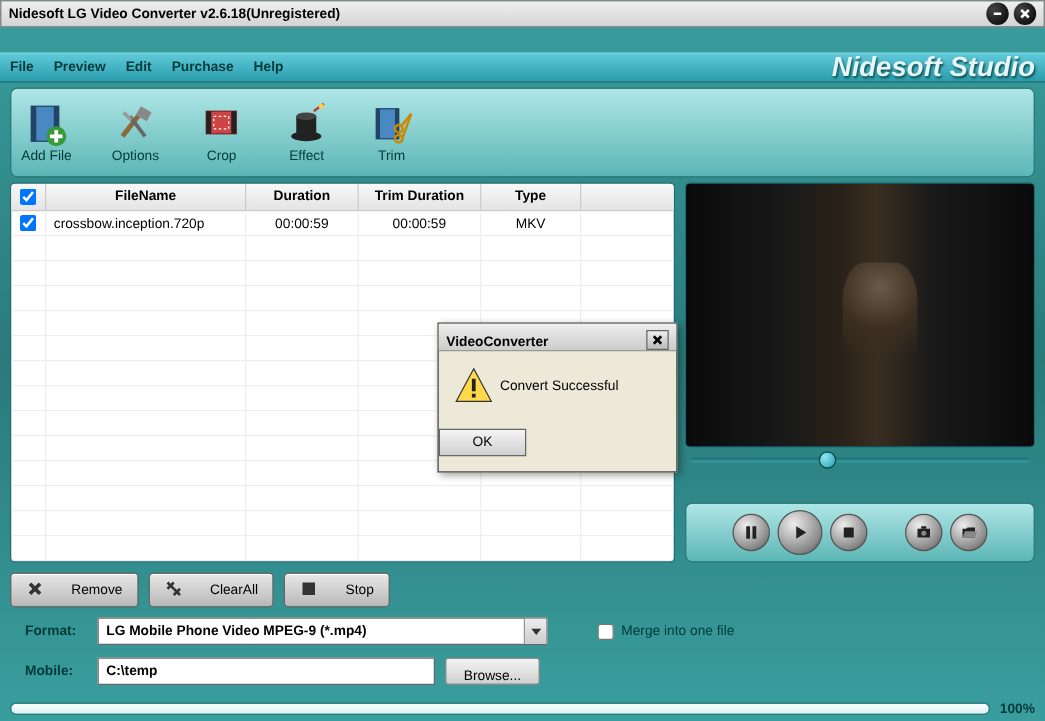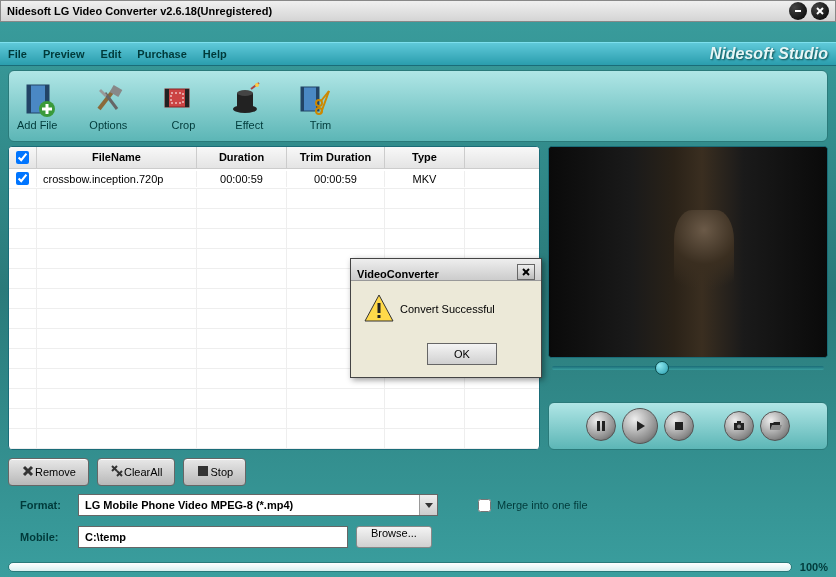--- a/index.html
+++ b/index.html
@@ -4,23 +4,23 @@
 <style>
 * { box-sizing: border-box; margin: 0; padding: 0; font-family: Tahoma, Arial, sans-serif; font-size: 11px; }
 body { width: 836px; height: 577px; background: linear-gradient(180deg, #3a9e9e 0%, #2a7a7a 50%, #3a9e9e 100%); overflow: hidden; position: relative; }
 .titlebar { height: 22px; background: linear-gradient(180deg, #f0f0f0 0%, #d4d4d4 100%); display: flex; align-items: center; padding: 0 6px; border: 1px solid #888; }
 .titlebar-text { font-weight: bold; flex: 1; }
 .titlebar-buttons { display: flex; gap: 4px; }
 .titlebar-btn { width: 18px; height: 18px; border-radius: 50%; background: radial-gradient(circle at 30% 30%, #444, #000); display: flex; align-items: center; justify-content: center; cursor: pointer; }
 .titlebar-btn svg { width: 10px; height: 10px; }
 .topstrip { height: 24px; background: linear-gradient(180deg, #5fc9d9 0%, #2a9dad 100%); display: flex; align-items: center; padding: 0 8px; border-top: 1px solid #7de0ee; border-bottom: 1px solid #1a6c78; margin-top: 20px; }
 .menu-item { margin-right: 16px; color: #003a3a; cursor: pointer; font-weight: bold; }
-.brand { margin-left: auto; font-size: 16px; font-style: italic; color: #e6f6f6; font-weight: bold; text-shadow: 1px 1px 2px #0a4a4a; text-align: right; }
+.brand { margin-left: auto; font-size: 22px; font-style: italic; color: #e6f6f6; font-weight: bold; text-shadow: 1px 1px 2px #0a4a4a; text-align: right; }
 .toolbar { height: 72px; background: linear-gradient(180deg, #b0e6e6 0%, #5cb6b6 100%); margin: 4px 8px; border-radius: 6px; border: 1px solid #2a7a7a; display: flex; align-items: center; padding: 0 8px; gap: 32px; }
-.tool-btn { display: flex; flex-direction: column; align-items: flex-end; cursor: pointer; gap: 2px; }
+.tool-btn { display: flex; flex-direction: column; align-items: center; cursor: pointer; gap: 2px; }
 .tool-icon { width: 36px; height: 36px; display: flex; align-items: center; justify-content: center; }
 .tool-label { color: #003a3a; font-size: 11px; }
 .main-area { display: flex; gap: 8px; margin: 0 8px; height: 304px; }
 .file-panel { flex: 1; background: #fff; border: 1px solid #1a6c78; border-radius: 4px; overflow: hidden; position: relative; }
 .table-header { display: flex; background: linear-gradient(180deg, #f8f8f8, #e4e4e4); border-bottom: 1px solid #ccc; height: 22px; }
 .table-header > div { border-right: 1px solid #ccc; padding: 4px 6px; font-weight: bold; text-align: center; }
 .col-chk { width: 28px; display: flex; align-items: center; justify-content: center; }
 .col-name { width: 160px; }
 .col-dur { width: 90px; }
 .col-trim { width: 98px; }
@@ -36,42 +36,42 @@
 .figure { position: absolute; left: 45%; top: 30%; width: 60px; height: 100px; background: radial-gradient(circle at 50% 20%, #6b5a48 0%, #3a2e20 40%, transparent 70%); border-radius: 30% 30% 10% 10%; }
 .seek-bar { height: 20px; display: flex; align-items: center; padding: 0 4px; }
 .seek-track { flex: 1; height: 4px; background: linear-gradient(180deg, #1a6c78, #3a9e9e); border-radius: 2px; position: relative; }
 .seek-thumb { position: absolute; left: 38%; top: -5px; width: 14px; height: 14px; background: radial-gradient(circle at 30% 30%, #8de8f0, #2a9dad); border-radius: 50%; border: 1px solid #0a4a4a; }
 .controls { height: 48px; background: linear-gradient(180deg, #b0e6e6 0%, #5cb6b6 100%); border: 1px solid #2a7a7a; border-radius: 6px; display: flex; align-items: center; justify-content: center; gap: 6px; padding: 0 8px; }
 .ctrl-btn { width: 30px; height: 30px; border-radius: 50%; background: radial-gradient(circle at 35% 30%, #eee, #888 70%, #444); display: flex; align-items: center; justify-content: center; cursor: pointer; border: 1px solid #555; }
 .ctrl-btn.big { width: 36px; height: 36px; }
 .ctrl-btn svg { width: 14px; height: 14px; }
 .ctrl-spacer { width: 18px; }
 .action-bar { display: flex; gap: 8px; margin: 8px; height: 28px; }
-.btn { background: linear-gradient(180deg, #e8e8e8, #b8b8b8); border: 1px solid #666; border-radius: 4px; padding: 0 12px; display: flex; align-items: center; gap: 0; cursor: pointer; box-shadow: inset 0 1px 0 #fff; text-align: right; }
+.btn { background: linear-gradient(180deg, #e8e8e8, #b8b8b8); border: 1px solid #666; border-radius: 4px; padding: 0 12px; display: flex; align-items: center; gap: 22px; cursor: pointer; box-shadow: inset 0 1px 0 #fff; text-align: right; }
 .btn-dark { background: linear-gradient(180deg, #555, #222); color: #fff; border: 1px solid #111; padding: 0 20px; font-weight: bold; }
 .btn-dark svg { width: 18px; height: 18px; }
 .action-bar .spacer { flex: 1; }
 .action-bar.left-group { width: 504px; }
 .form-area { margin: 4px 20px; }
 .form-row { display: flex; align-items: center; gap: 8px; margin-bottom: 10px; height: 22px; }
 .form-label { width: 50px; color: #003a3a; font-weight: bold; }
 .form-select { width: 360px; height: 22px; background: #fff; border: 1px solid #666; display: flex; align-items: center; padding: 0 6px; font-weight: bold; position: relative; }
 .form-select .dd { position: absolute; right: 0; top: 0; width: 18px; height: 100%; background: linear-gradient(180deg, #eee, #ccc); border-left: 1px solid #999; display: flex; align-items: center; justify-content: center; }
 .form-input { width: 270px; height: 22px; background: #fff; border: 1px solid #666; padding: 0 6px; font-weight: bold; display: flex; align-items: center; }
-.small-btn { height: 22px; padding: 0 14px; background: linear-gradient(180deg, #f4f4f4, #d0d0d0); border: 1px solid #888; border-radius: 3px; cursor: pointer; display: flex; align-items: flex-start; }
+.small-btn { height: 22px; padding: 0 14px; background: linear-gradient(180deg, #f4f4f4, #d0d0d0); border: 1px solid #888; border-radius: 3px; cursor: pointer; display: flex; align-items: flex-end; }
 .merge-check { display: flex; align-items: center; gap: 6px; color: #003a3a; margin-left: 32px; }
 .progress-area { position: absolute; bottom: 4px; left: 8px; right: 8px; display: flex; align-items: center; gap: 8px; }
 .progress-track { flex: 1; height: 10px; background: linear-gradient(180deg, #fff, #d8f0f0); border: 1px solid #2a7a7a; border-radius: 5px; }
 .progress-label { color: #003a3a; font-weight: bold; }
 .dialog { position: absolute; left: 350px; top: 258px; width: 192px; background: #ece9d8; border: 1px solid #444; box-shadow: 2px 2px 6px rgba(0,0,0,.4); }
 .dialog-title { height: 22px; background: linear-gradient(180deg, #eee, #ccc); border-bottom: 1px solid #999; display: flex; align-items: flex-end; padding: 0 6px; font-weight: bold; gap: 13px; }
 .dialog-close { margin-left: auto; width: 18px; height: 16px; background: linear-gradient(180deg, #eee, #bbb); border: 1px solid #666; display: flex; align-items: center; justify-content: center; cursor: pointer; }
 .dialog-body { padding: 12px; display: flex; align-items: center; gap: 5px; }
 .warn-icon { width: 32px; height: 32px; }
-.dialog-footer { display: flex; justify-content: center; padding: 6px 0 12px; margin-left: 32px; }
+.dialog-footer { display: flex; justify-content: flex-start; padding: 6px 0 12px; }
 .dialog-ok { width: 70px; height: 22px; background: linear-gradient(180deg, #f4f4f4, #d0d0d0); border: 1px solid #666; cursor: pointer; }
 input[type=checkbox] { width: 13px; height: 13px; }
 </style>
 </head>
 <body>
 
 <div class="titlebar">
   <span class="titlebar-text">Nidesoft LG Video Converter v2.6.18(Unregistered)</span>
   <div class="titlebar-buttons">
     <div class="titlebar-btn">
@@ -349,21 +349,21 @@
       <span>Stop</span>
     </div>
     <div class="spacer"></div>
   </div>
 </div>
 
 <div class="form-area">
   <div class="form-row">
     <span class="form-label">Format:</span>
     <div class="form-select">
-      <span>LG Mobile Phone Video MPEG-8 (*.mp4)</span>
+      <span>LG Mobile Phone Video MPEG-9 (*.mp4)</span>
       <div class="dd">
           <svg width="8" height="8" viewBox="0 0 8 8">
             <polygon points="0,2 8,2 4,7" fill="#333"></polygon>
           </svg>
         </div>
     </div>
     <div class="merge-check">
       <input type="checkbox" style="">
       <span>Merge into one file</span>
     </div>

